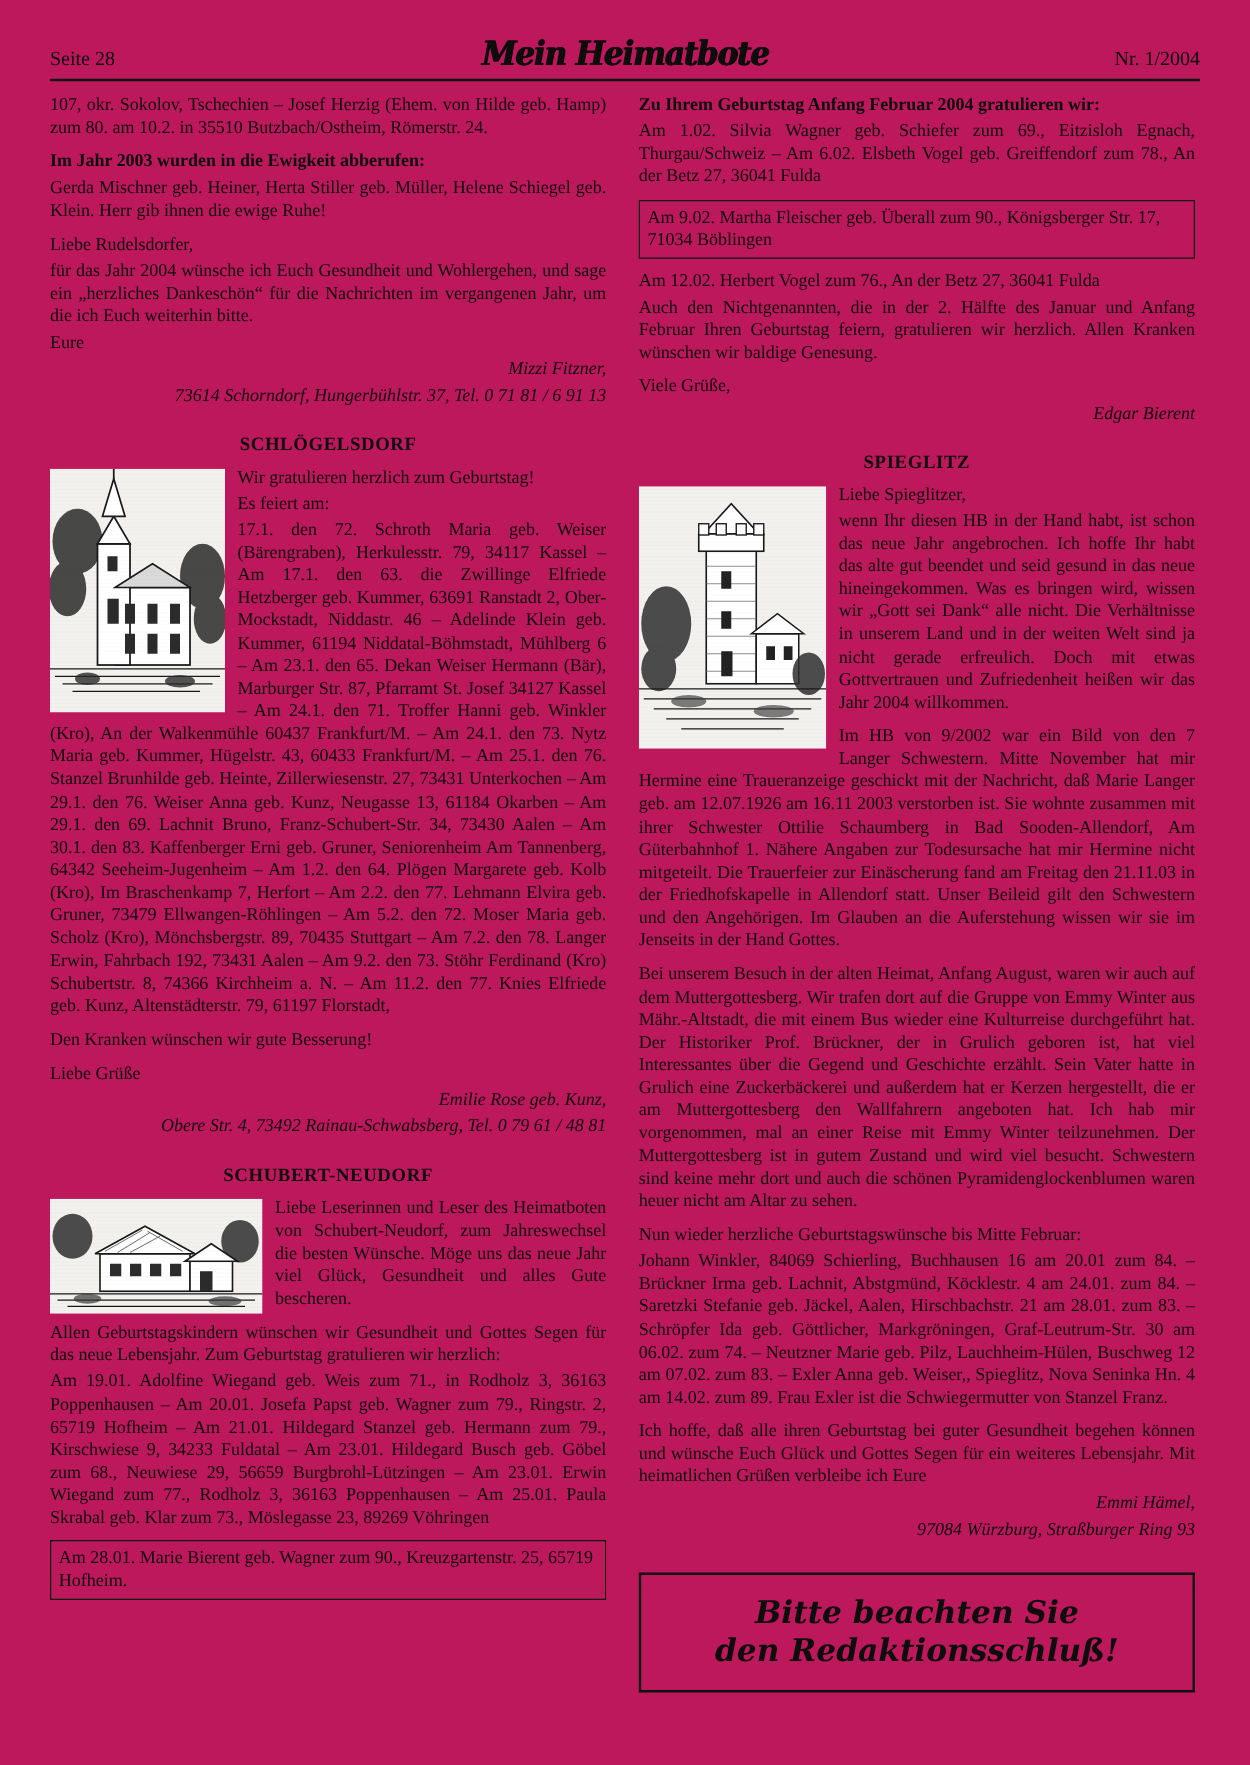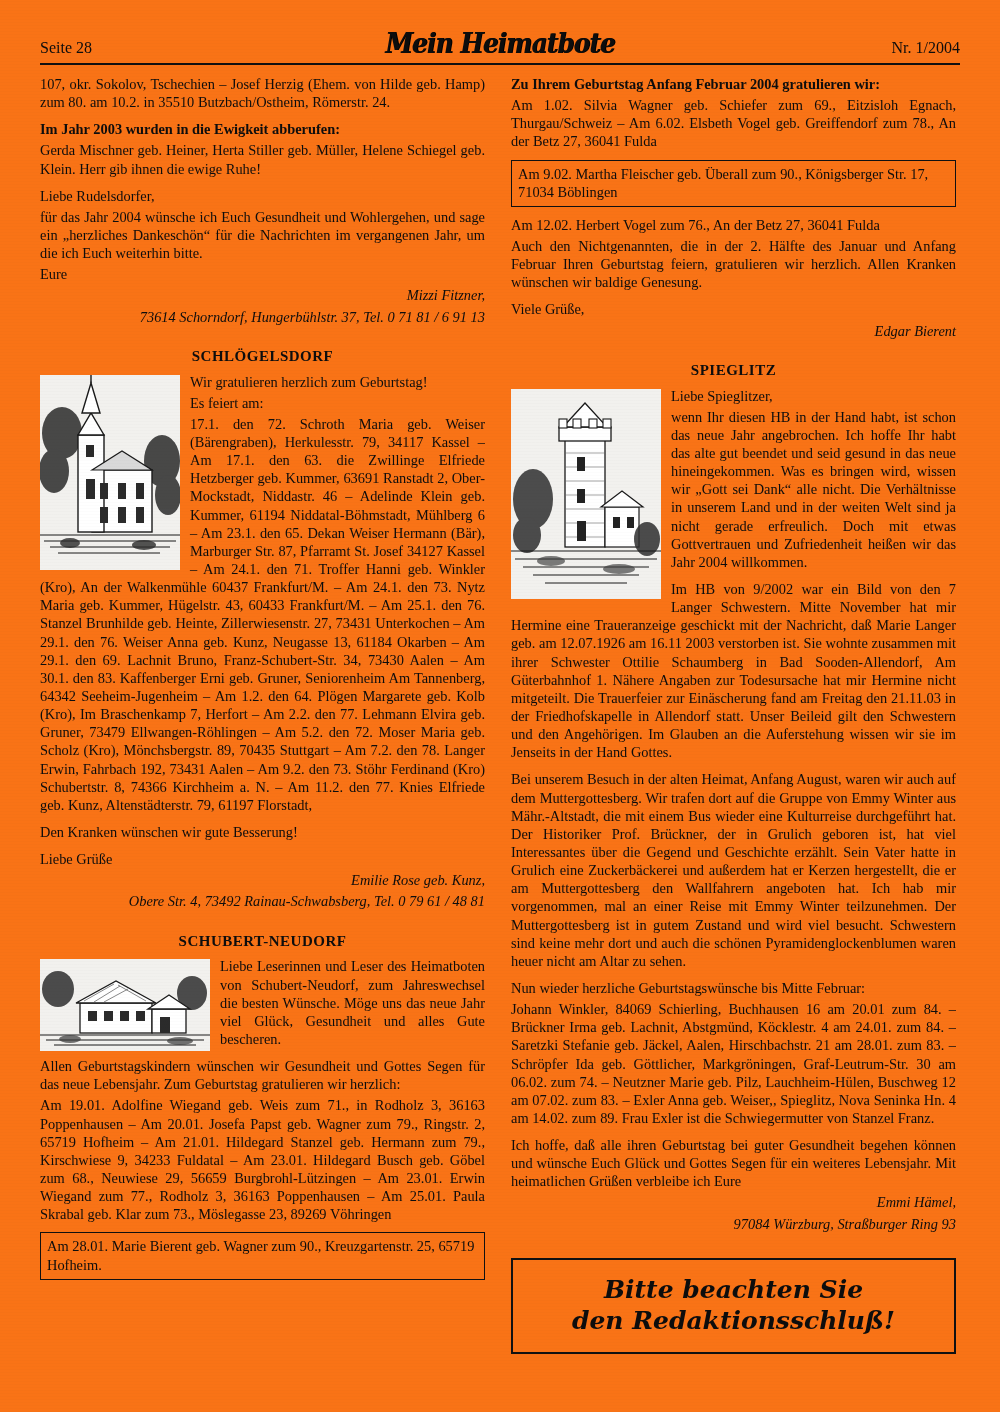--- a/index.html
+++ b/index.html
@@ -4,21 +4,21 @@
 <style>
   html, body {
     margin: 0;
     padding: 0;
     background: #b8b8b8;
   }
   .page {
     position: relative;
     width: 1000px;
     height: 1412px;
-    background: #f97316;
+    background: #be185d;
     box-sizing: border-box;
     padding: 30px 40px 20px 40px;
     font-family: "Liberation Serif", serif;
     color: #0d0d0d;
     overflow: hidden;
   }
   .page::before{
     content:"";
     position:absolute; left:0; top:0; right:0; bottom:0;
     background:

